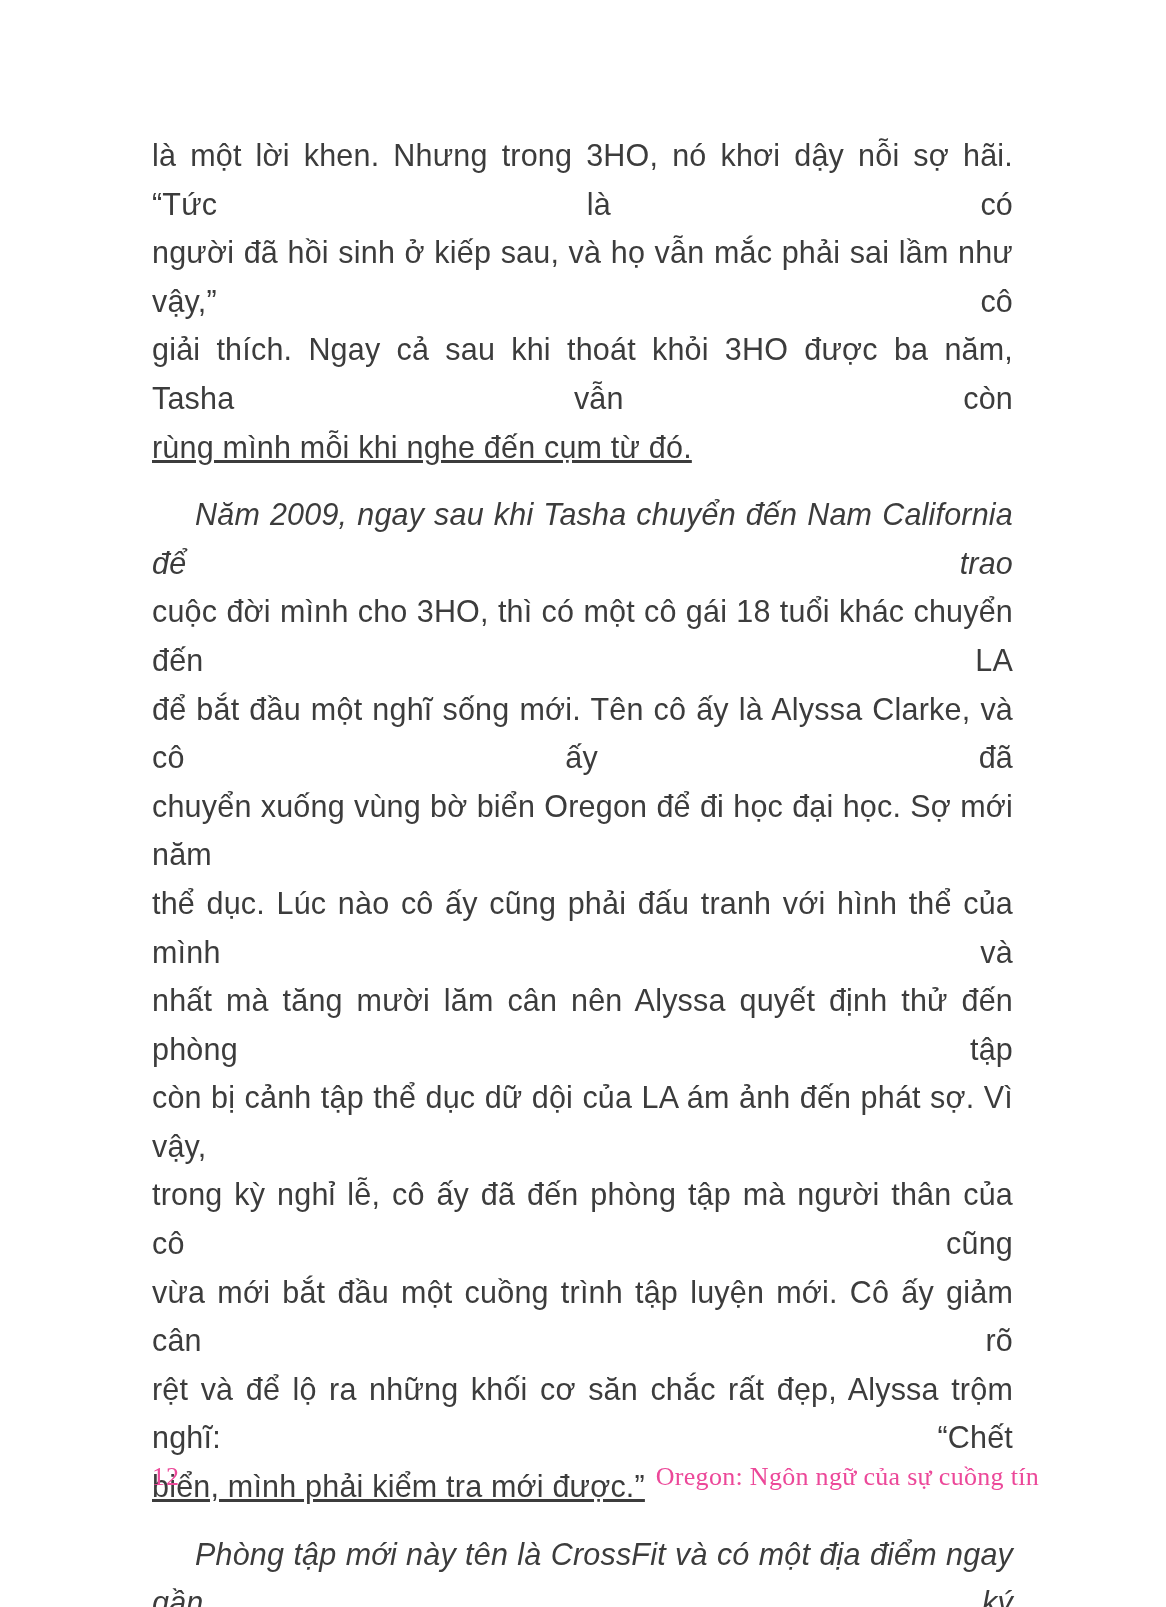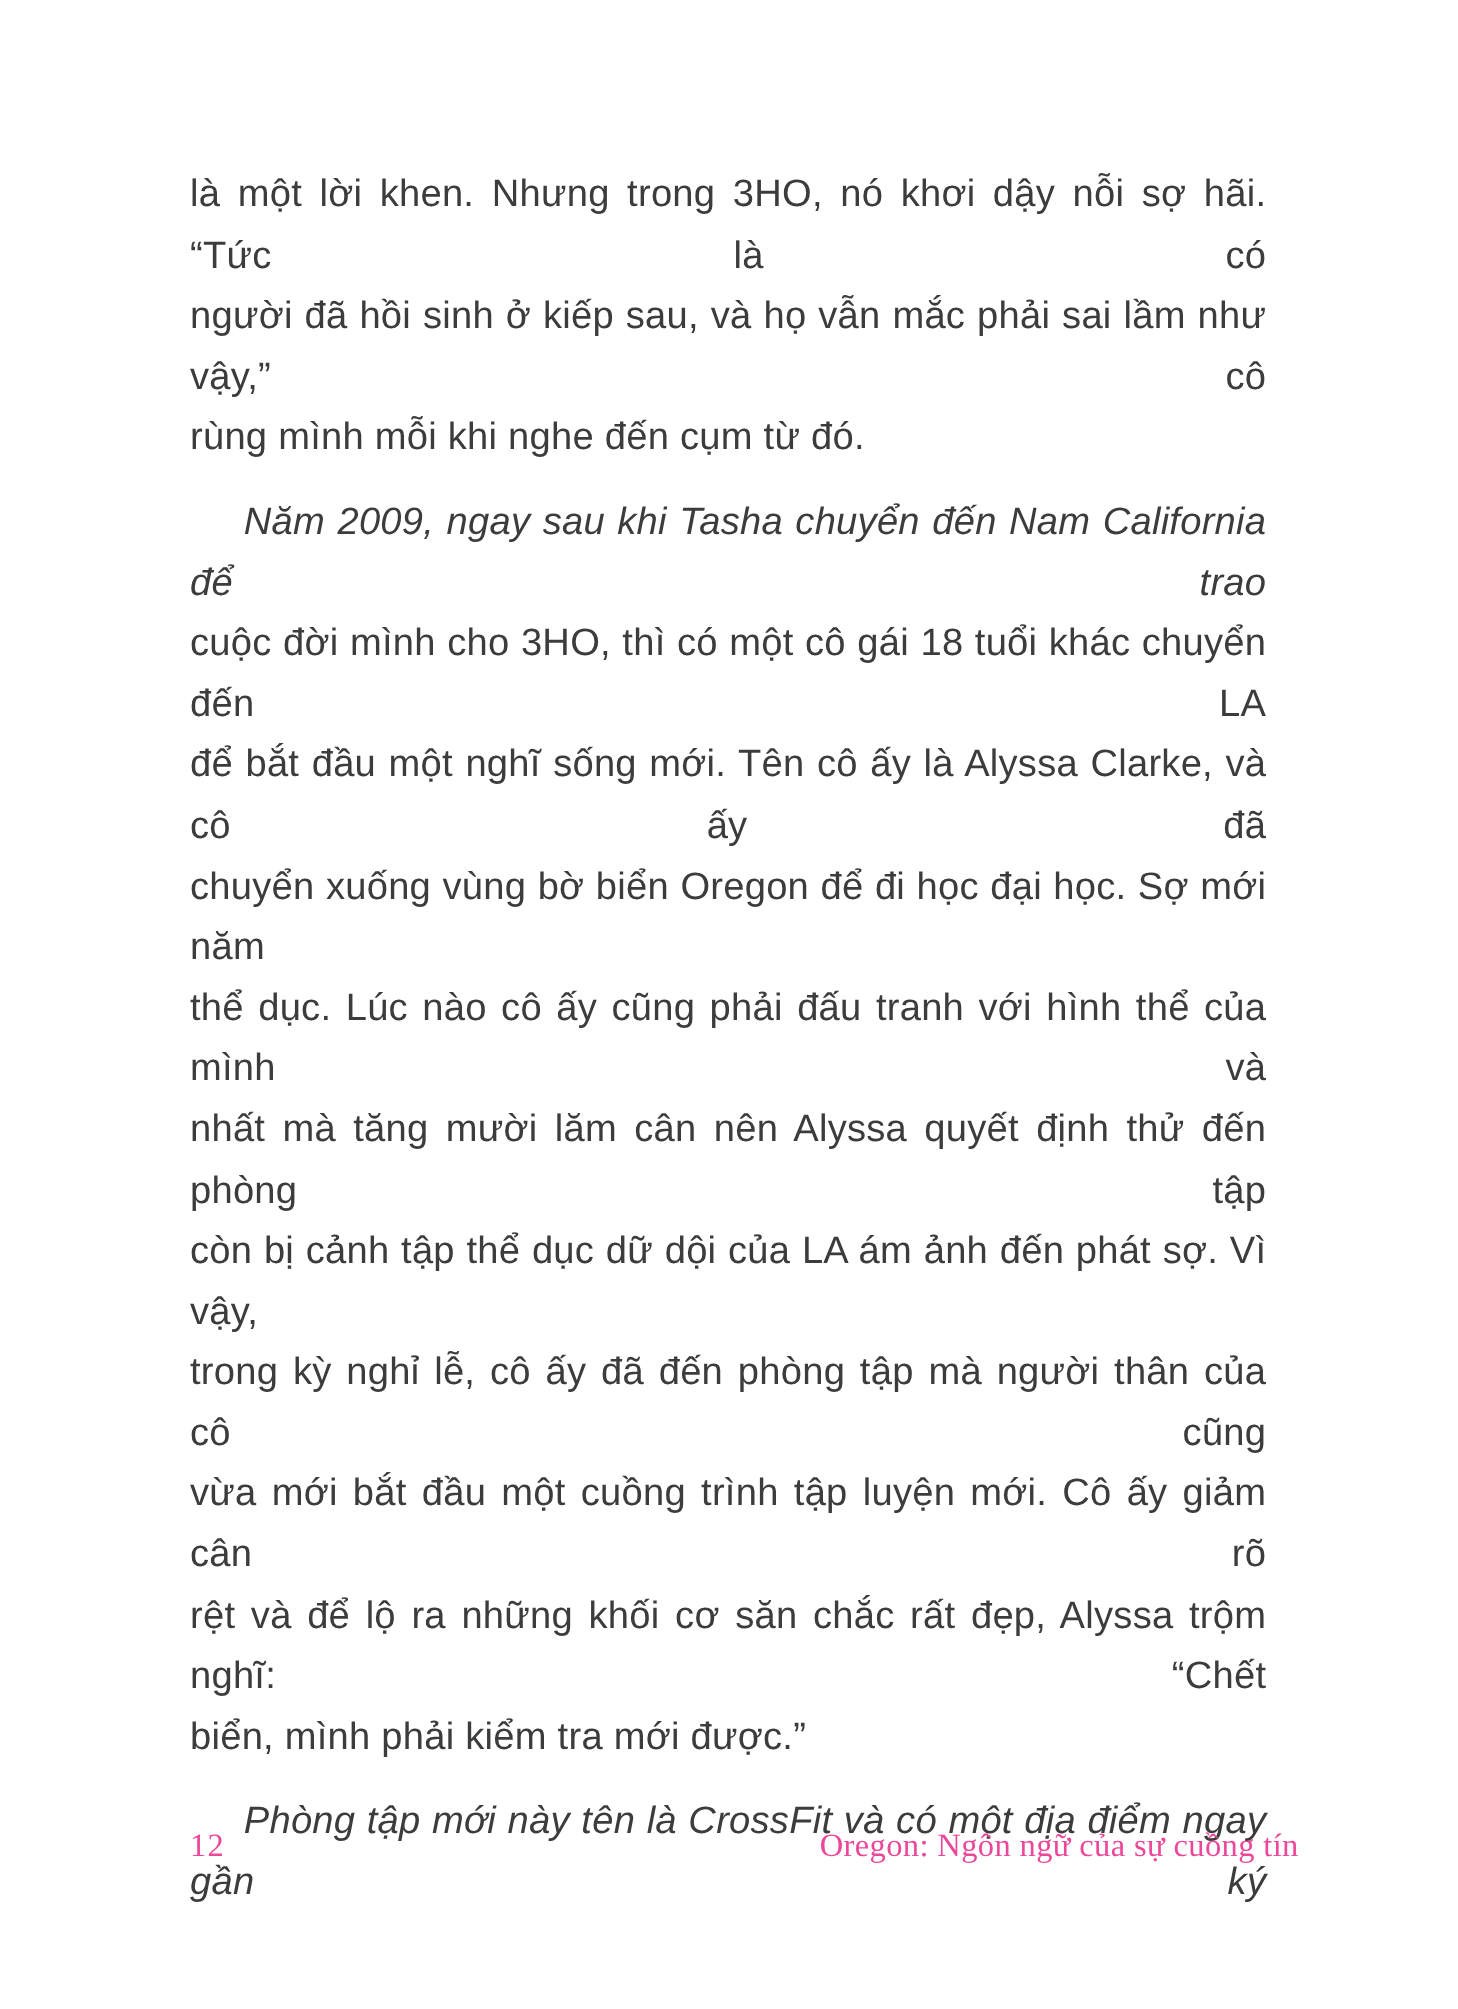--- a/index.html
+++ b/index.html
@@ -32,20 +32,21 @@
   }
   .paragraph:last-child { margin-bottom: 0; }
   .line {
     text-align: justify;
     text-align-last: justify;
     white-space: normal;
   }
   .line.last {
     text-align: right;
     text-align-last: left;
+    text-decoration: underline;
   }
   .line.indent {
     text-indent: 43px;
     font-style: italic;
   }
   .footer {
     position: absolute;
     left: 152px;
     right: 153px;
     top: 1462px;
@@ -63,20 +64,21 @@
 </head>
 <body>
 
 <div class="page">
 
   <div class="text-block">
 
     <div class="paragraph">
       <div class="line">là một lời khen. Nhưng trong 3HO, nó khơi dậy nỗi sợ hãi. “Tức là có</div>
       <div class="line">người đã hồi sinh ở kiếp sau, và họ vẫn mắc phải sai lầm như vậy,” cô</div>
+      <div class="line">giải thích. Ngay cả sau khi thoát khỏi 3HO được ba năm, Tasha vẫn còn</div>
       <div class="line last">rùng mình mỗi khi nghe đến cụm từ đó.</div>
     </div>
 
     <div class="paragraph">
       <div class="line indent">Năm 2009, ngay sau khi Tasha chuyển đến Nam California để trao</div>
       <div class="line">cuộc đời mình cho 3HO, thì có một cô gái 18 tuổi khác chuyển đến LA</div>
       <div class="line">để bắt đầu một nghĩ sống mới. Tên cô ấy là Alyssa Clarke, và cô ấy đã</div>
       <div class="line">chuyển xuống vùng bờ biển Oregon để đi học đại học. Sợ mới năm</div>
       <div class="line">thể dục. Lúc nào cô ấy cũng phải đấu tranh với hình thể của mình và</div>
       <div class="line">nhất mà tăng mười lăm cân nên Alyssa quyết định thử đến phòng tập</div>

